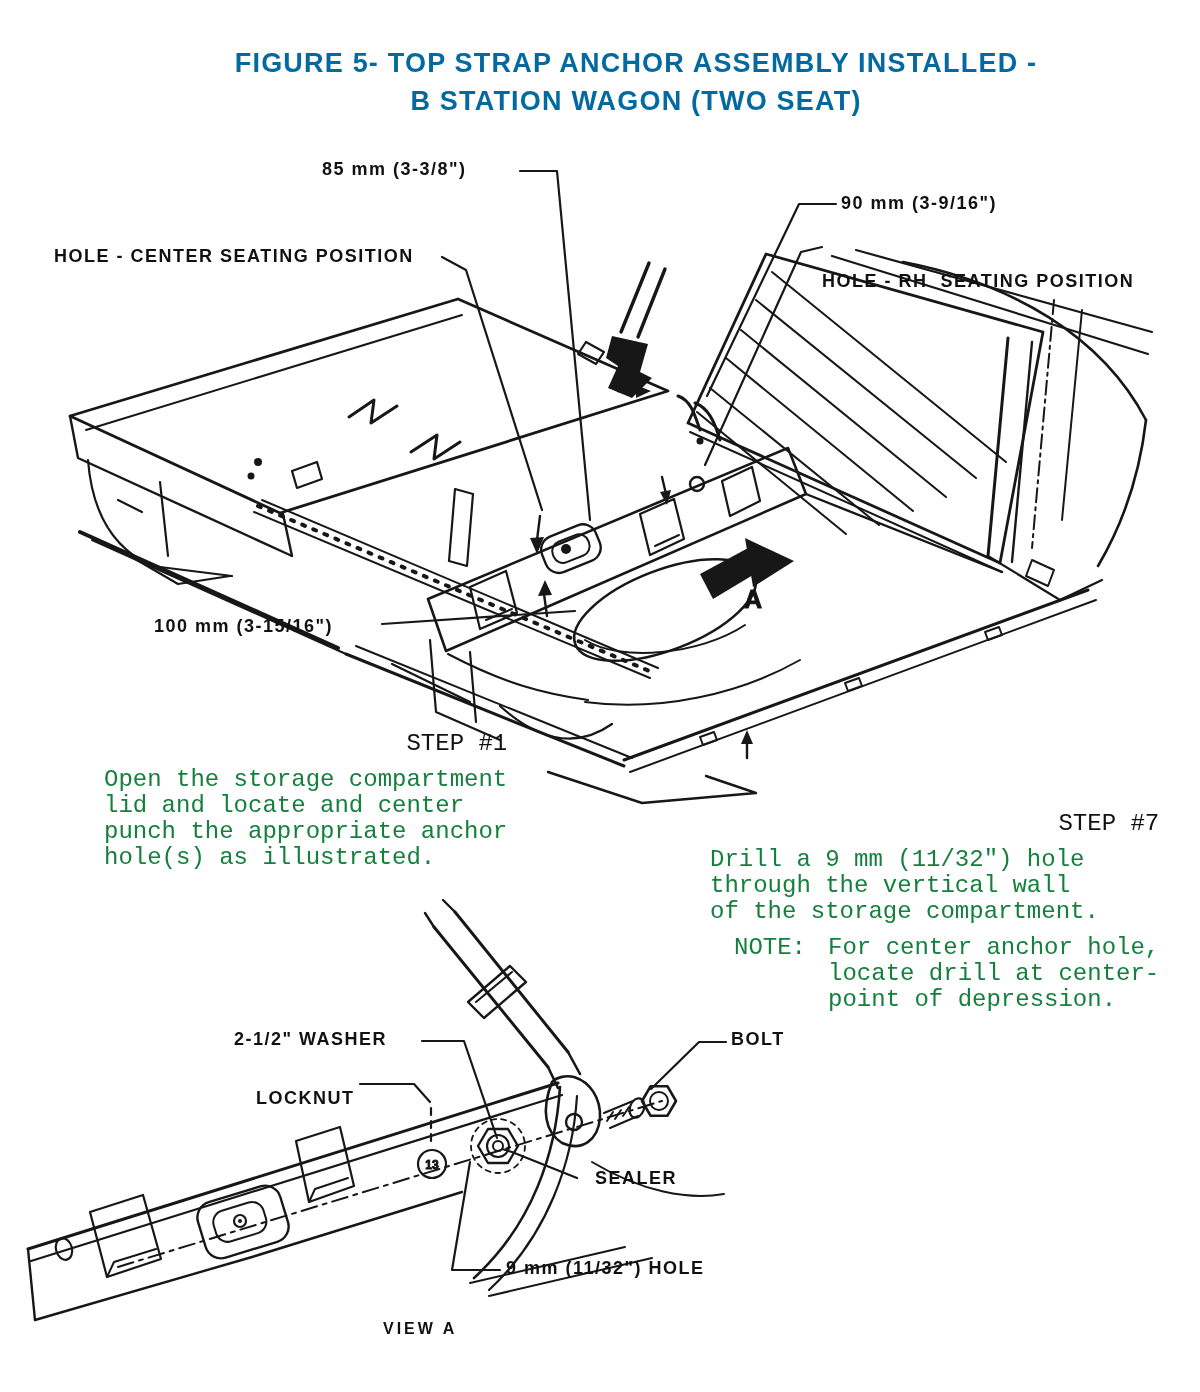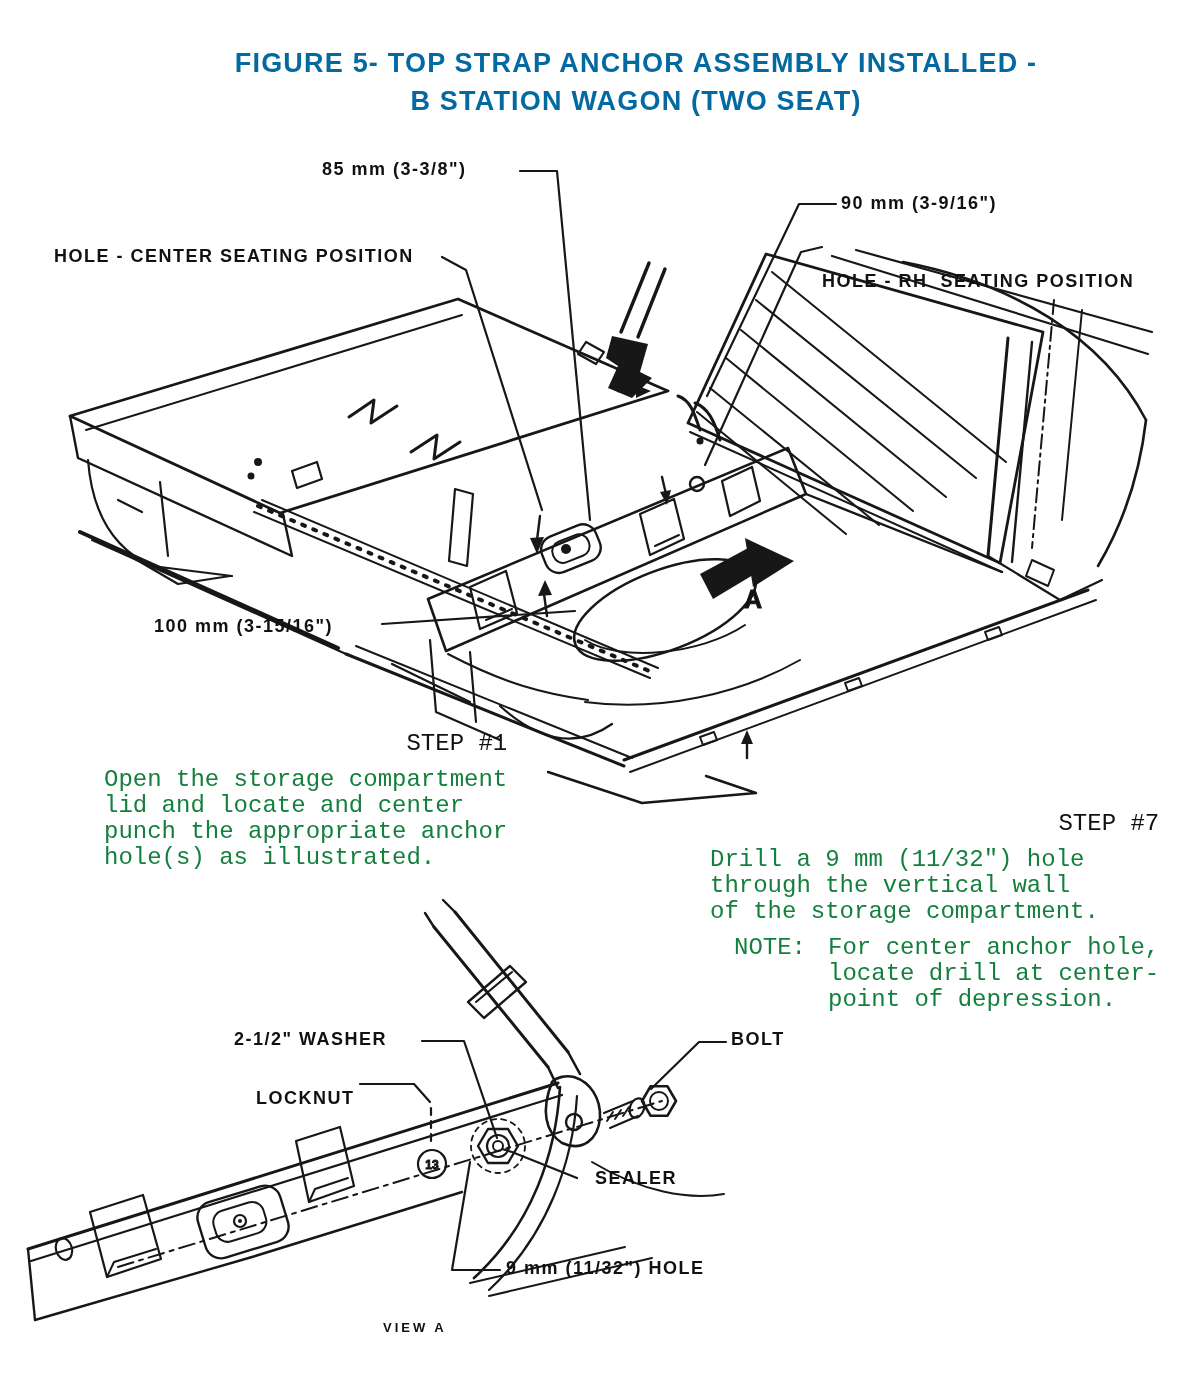--- a/index.html
+++ b/index.html
@@ -10,21 +10,21 @@
        letter-spacing:1.5px;white-space:pre;color:#111;}
   .title{position:absolute;left:116px;top:44px;width:1040px;text-align:center;
          font-weight:bold;font-size:27px;letter-spacing:1.2px;line-height:38px;color:#0369a1;}
   .mono{font-family:"Liberation Mono","DejaVu Sans Mono",monospace;font-size:24px;
         line-height:26px;color:#15803d;}
   .step{position:absolute;}
   .step-h{font-family:"Liberation Mono","DejaVu Sans Mono",monospace;font-size:24px;
           margin-bottom:10px;color:#111;text-align:right;}
   .pre{white-space:pre-line;}
   .note{display:flex;gap:22px;}
-  .caption{position:absolute;font-weight:bold;font-size:13px;letter-spacing:3px;color:#111;}
+  .caption{position:absolute;font-weight:bold;font-size:16px;letter-spacing:3px;color:#111;}
   .ink-text{font-family:"Liberation Sans",sans-serif;font-weight:bold;fill:#111;}
 </style>
 </head>
 <body>
 <div id="page">
 
 <svg width="1200" height="1392" viewBox="0 0 1200 1392" stroke="#171717" fill="none" stroke-linecap="round" stroke-linejoin="round">
 
   <g>
 

